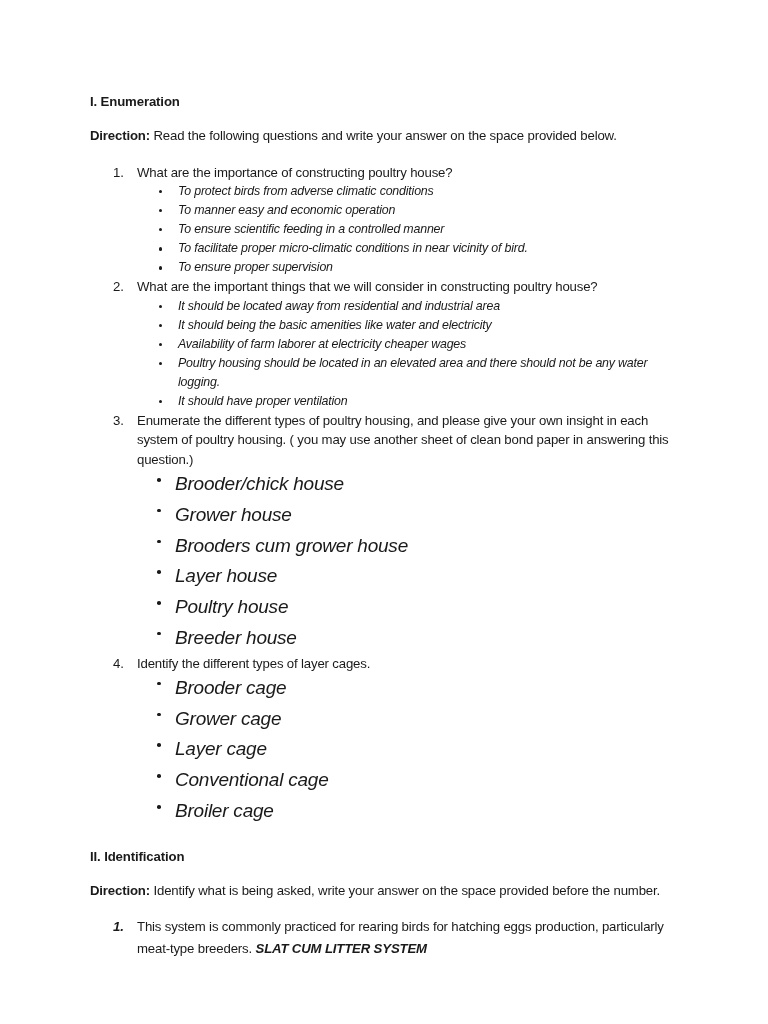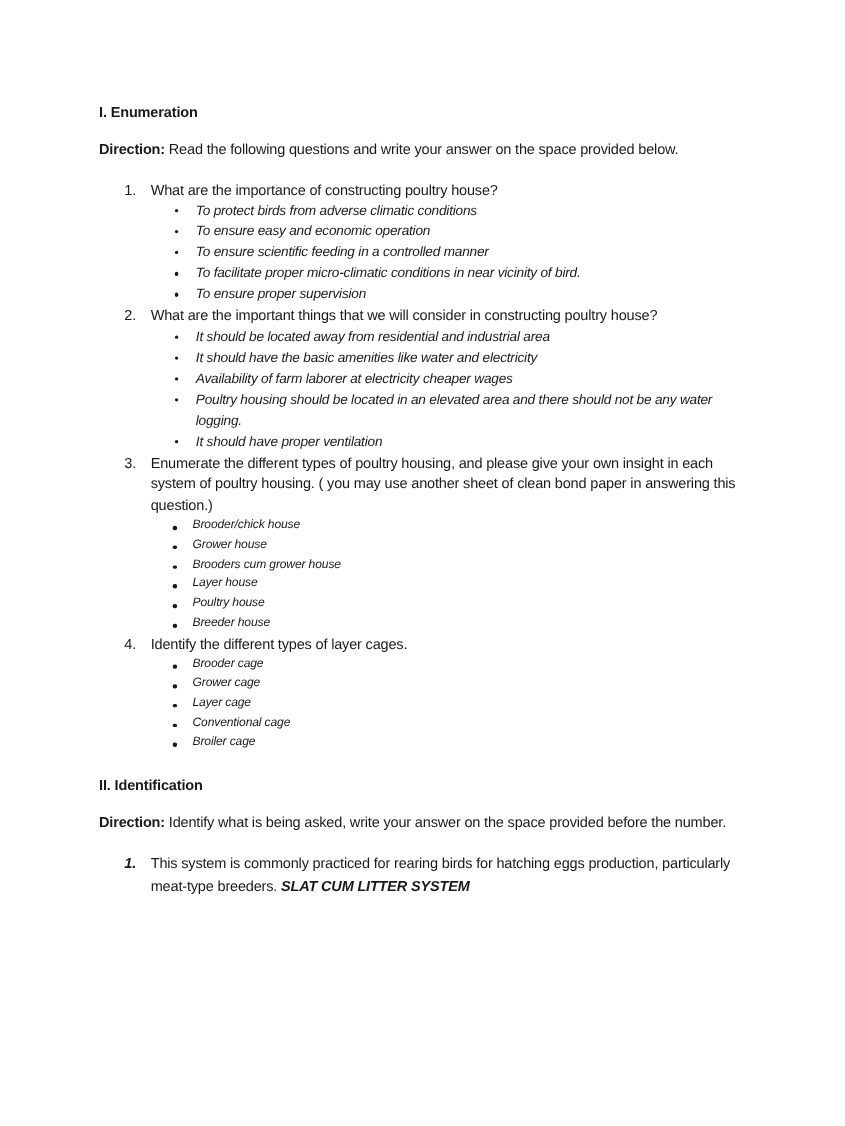--- a/index.html
+++ b/index.html
@@ -94,21 +94,21 @@
     position: absolute;
     left: 22px;
     top: 8px;
     width: 3.4px;
     height: 3.4px;
     border-radius: 50%;
     background: #1a1a1a;
   }
   
   ul.bullets.wide > li {
-    font-size: 11px;
+    font-size: 19px;
     line-height: 1.62;
     padding-left: 38px;
     letter-spacing: -0.012em;
   }
   ul.bullets.wide > li::before {
     left: 20px;
     top: 9px;
     width: 3.6px;
     height: 3.6px;
   }
@@ -150,33 +150,33 @@
     <p class="direction"><span class="lead">Direction:</span><span> Read the following questions and write your answer on the space provided below.</span></p>
     <div class="gap-after-direction"></div>
 
     <ol class="questions">
 
       <li>
         <span class="num">1.</span>
         <span class="qtext">What are the importance of constructing poultry house?</span>
         <ul class="bullets">
           <li>To protect birds from adverse climatic conditions</li>
-          <li>To ensure easy and economic operation</li>
+          <li>To manner easy and economic operation</li>
           <li>To ensure scientific feeding in a controlled manner</li>
           <li>To facilitate proper micro-climatic conditions in near vicinity of bird.</li>
           <li>To ensure proper supervision</li>
         </ul>
       </li>
 
       <li>
         <span class="num">2.</span>
         <span class="qtext">What are the important things that we will consider in constructing poultry house?</span>
         <ul class="bullets">
           <li>It should be located away from residential and industrial area</li>
-          <li>It should have the basic amenities like water and electricity</li>
+          <li>It should being the basic amenities like water and electricity</li>
           <li>Availability of farm laborer at electricity cheaper wages</li>
           <li>Poultry housing should be located in an elevated area and there should not be any water logging.</li>
           <li>It should have proper ventilation</li>
         </ul>
       </li>
 
       <li>
         <span class="num">3.</span>
         <span class="qtext">Enumerate the different types of poultry housing, and please give your own insight in each system of poultry housing. ( you may use another sheet of clean bond paper in answering this question.)</span>
         <ul class="bullets wide">

